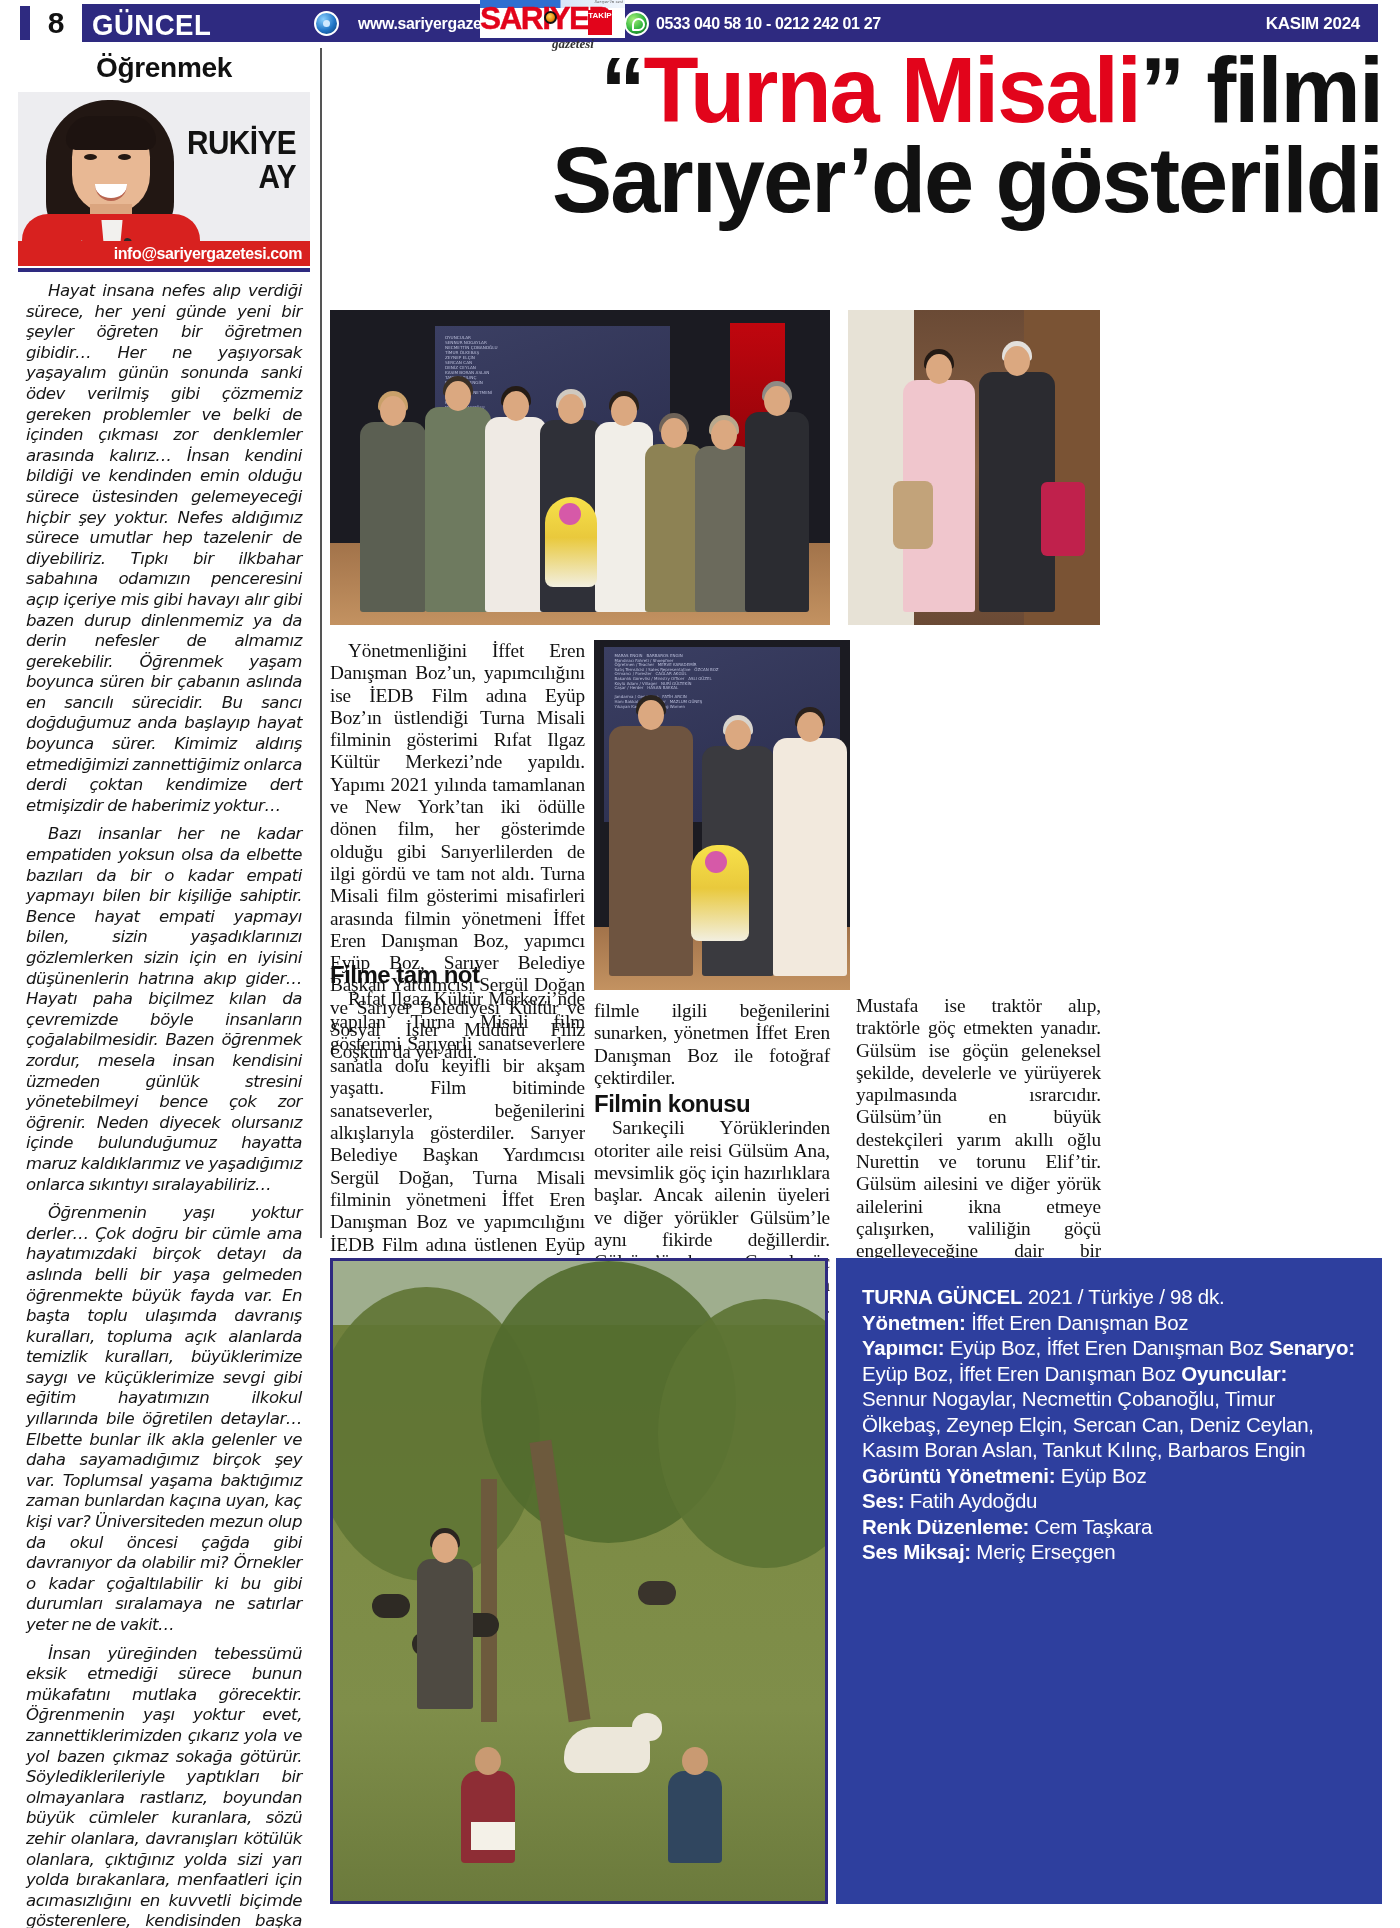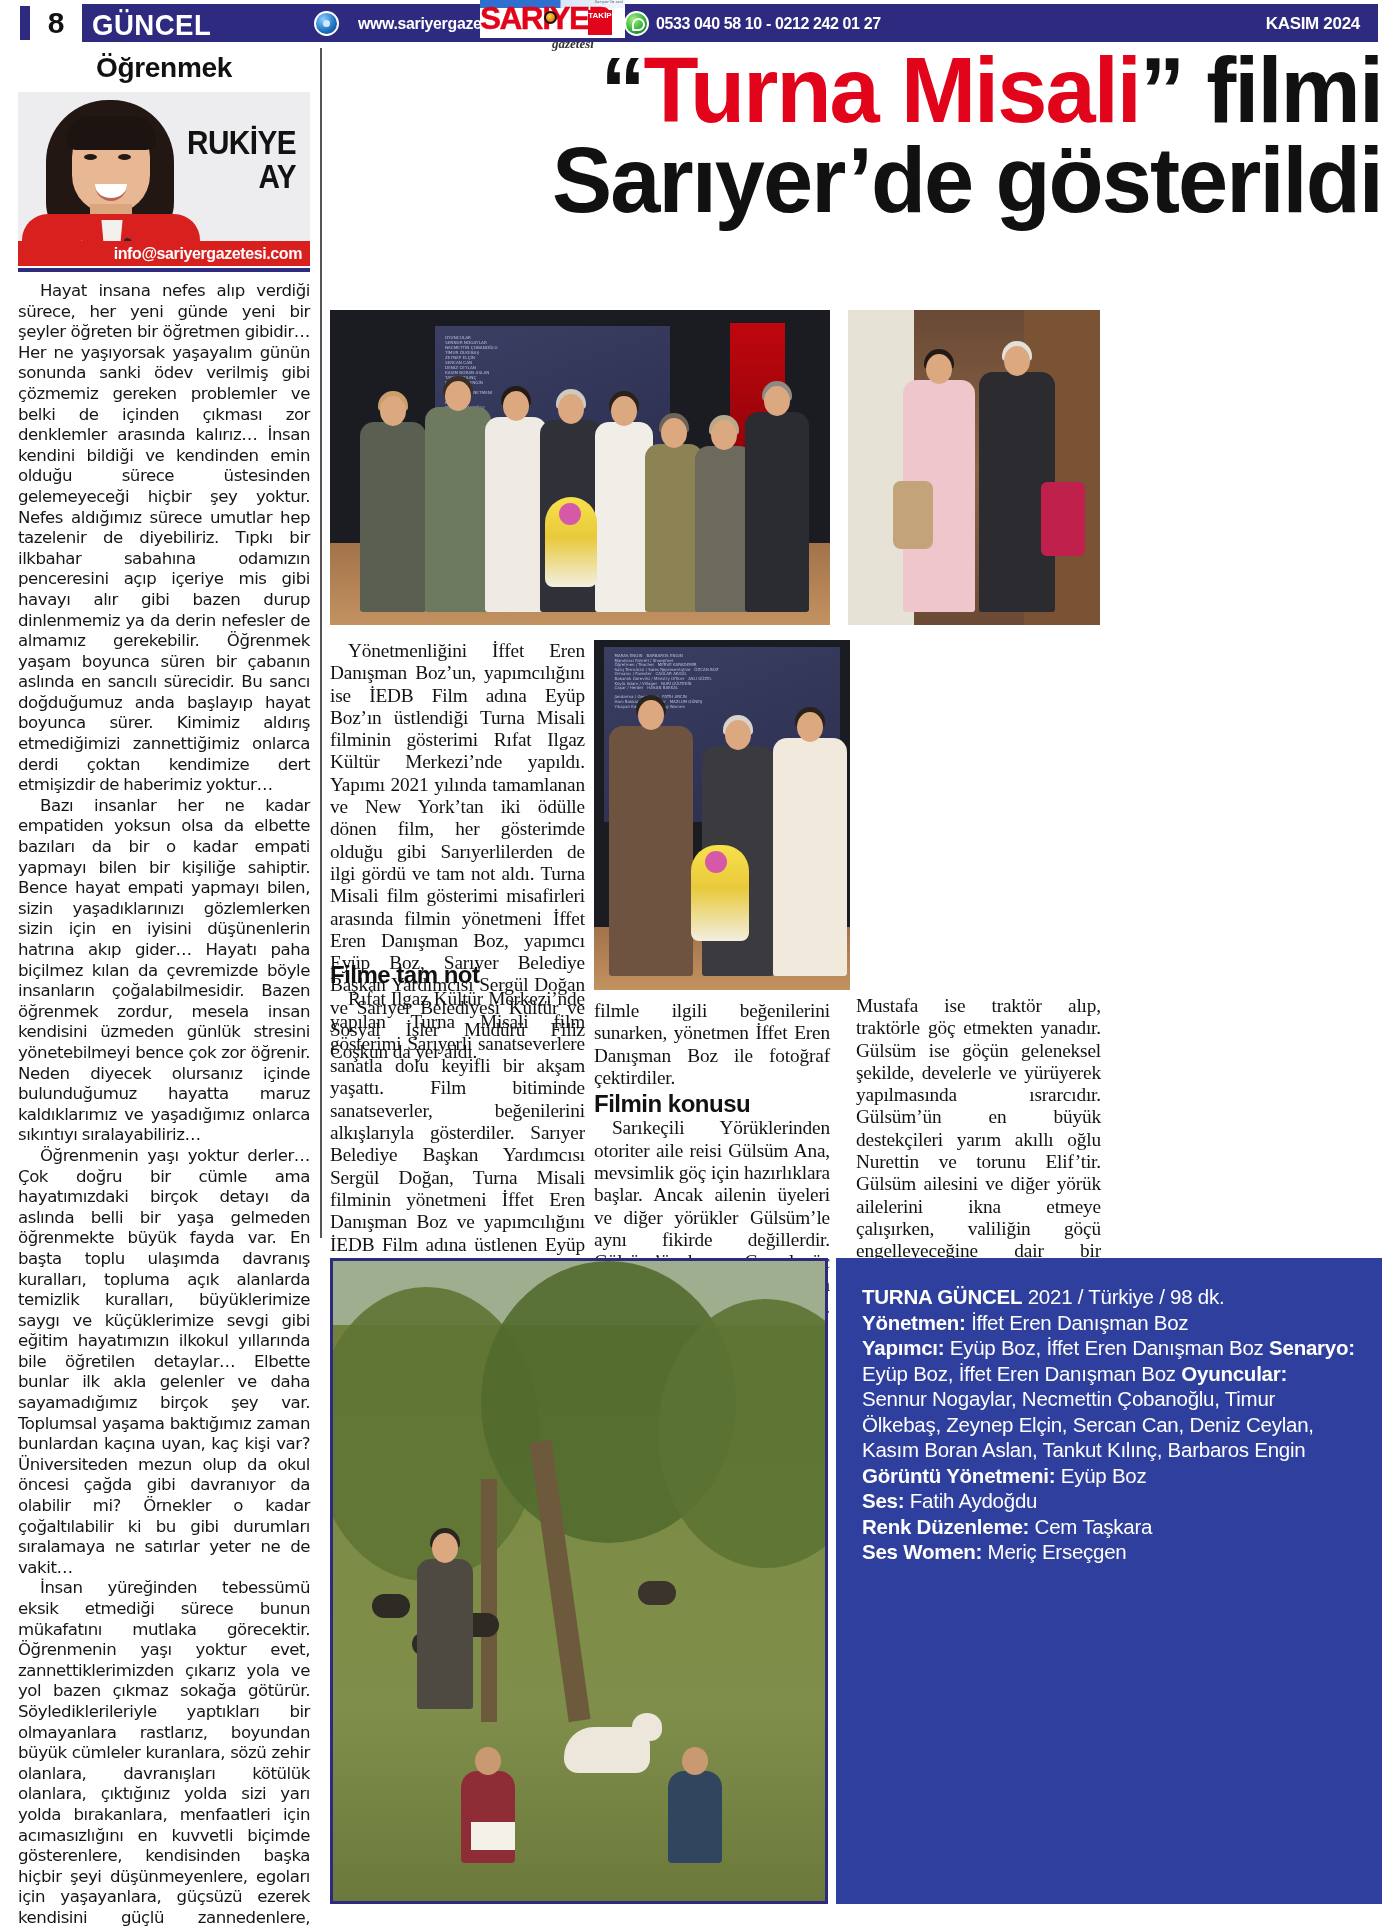--- a/index.html
+++ b/index.html
@@ -183,21 +183,21 @@
     width:292px;height:4px;background:#2e2a80;margin-top:2px;
   }
   .col-body{
     width:292px;margin-top:9px;
     font-size:16.6px;line-height:20.6px;color:#161616;
     text-align:justify;
     font-family:"DejaVu Sans", sans-serif;
     letter-spacing:-0.45px;
     word-spacing:-0.6px;
   }
-  .col-body p{margin:0;text-indent:22px;}
+  .col-body p{margin:8px;text-indent:22px;font-style:italic;}
 
   
   .news{
     position:absolute;left:330px;top:48px;width:1052px;
   }
   .vrule{
     position:absolute;left:320px;top:48px;width:2px;height:1190px;background:#555;
   }
   .headline{
     width:1052px;text-align:right;
@@ -519,15 +519,15 @@
   <p class="cb-line">
     <b>Görüntü Yönetmeni:</b><span> Eyüp Boz</span>
   </p>
   <p class="cb-line">
     <b>Ses:</b><span> Fatih Aydoğdu</span>
   </p>
   <p class="cb-line">
     <b>Renk Düzenleme:</b><span> Cem Taşkara</span>
   </p>
   <p class="cb-line">
-    <b>Ses Women:</b><span> Meriç Erseçgen</span>
+    <b>Ses Miksaj:</b><span> Meriç Erseçgen</span>
   </p>
 </div>
 
 </body></html>

